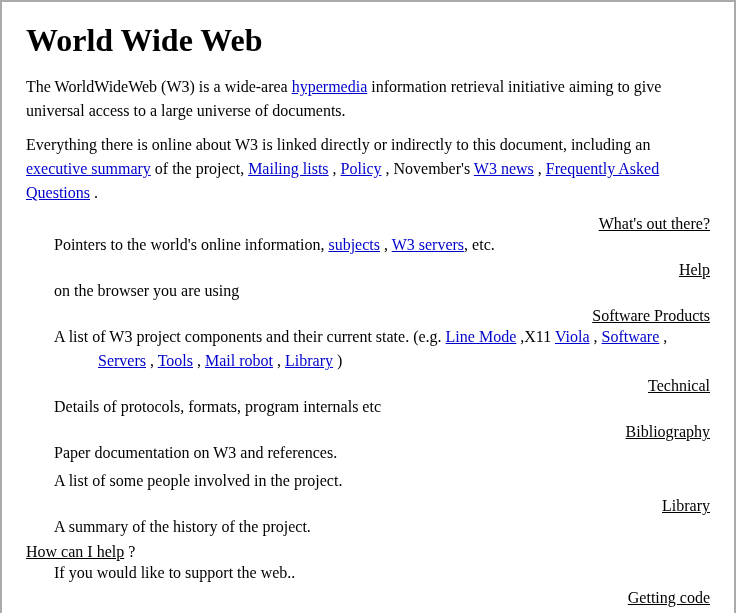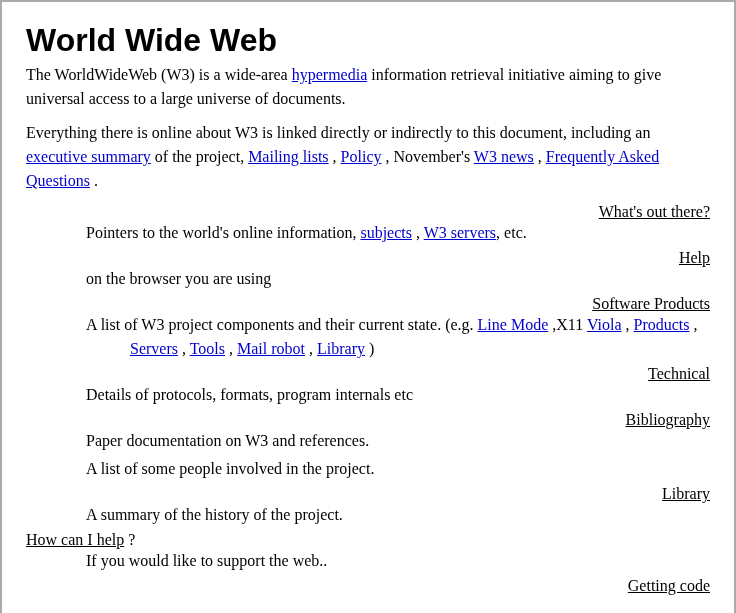--- a/index.html
+++ b/index.html
@@ -19,22 +19,22 @@
     .window {
       width: 736px;
       min-height: 613px;
       background: #ffffff;
       border: 2px solid #aaa;
       padding: 20px 24px 20px 24px;
     }
     h1 {
       font-size: 2em;
       font-weight: bold;
-      margin-bottom: 4px;
-      font-family: Liberation Sans, sans-serif;
+      margin-bottom: 16px;
+      font-family: Liberation Serif, serif;
     }
     p {
       margin-bottom: 10px;
       line-height: 1.5;
     }
     a {
       color: #0000cc;
       text-decoration: underline;
       text-align: right;
     }
@@ -45,21 +45,21 @@
       margin-bottom: 4px;
     }
     .section-link {
       display: block;
       color: #000000;
       text-decoration: underline;
       font-size: 16px;
     }
     .section-desc {
       display: block;
-      margin-left: 60px;
+      margin-left: 28px;
       color: #000;
       text-decoration: none;
       line-height: 1.5;
     }
   </style>
 </head>
 <body>
 
 <div class="window">
   <h1>World Wide Web</h1>
@@ -79,21 +79,21 @@
       <span class="section-desc">Pointers to the world's online information, <a href="#">subjects</a> , <a href="#">W3 servers</a>, etc.</span>
     </div>
 
     <div class="section-entry">
       <a href="#" class="section-link">Help</a>
       <span class="section-desc">on the browser you are using</span>
     </div>
 
     <div class="section-entry">
       <a href="#" class="section-link">Software Products</a>
-      <span class="section-desc">A list of W3 project components and their current state. (e.g. <a href="#">Line Mode</a> ,X11 <a href="#">Viola</a> , <a href="#">Products</a> ,<br>&nbsp;&nbsp;&nbsp;&nbsp;&nbsp;&nbsp;&nbsp;&nbsp;&nbsp;&nbsp;&nbsp;<a href="#">Servers</a> , <a href="#">Tools</a> , <a href="#">Mail robot</a> , <a href="#">Library</a> )</span>
+      <span class="section-desc">A list of W3 project components and their current state. (e.g. <a href="#">Line Mode</a> ,X11 <a href="#">Viola</a> , <a href="#">Software</a> ,<br>&nbsp;&nbsp;&nbsp;&nbsp;&nbsp;&nbsp;&nbsp;&nbsp;&nbsp;&nbsp;&nbsp;<a href="#">Servers</a> , <a href="#">Tools</a> , <a href="#">Mail robot</a> , <a href="#">Library</a> )</span>
     </div>
 
     <div class="section-entry">
       <a href="#" class="section-link">Technical</a>
       <span class="section-desc">Details of protocols, formats, program internals etc</span>
     </div>
 
     <div class="section-entry">
       <a href="#" class="section-link">Bibliography</a>
       <span class="section-desc">Paper documentation on W3 and references.</span>

